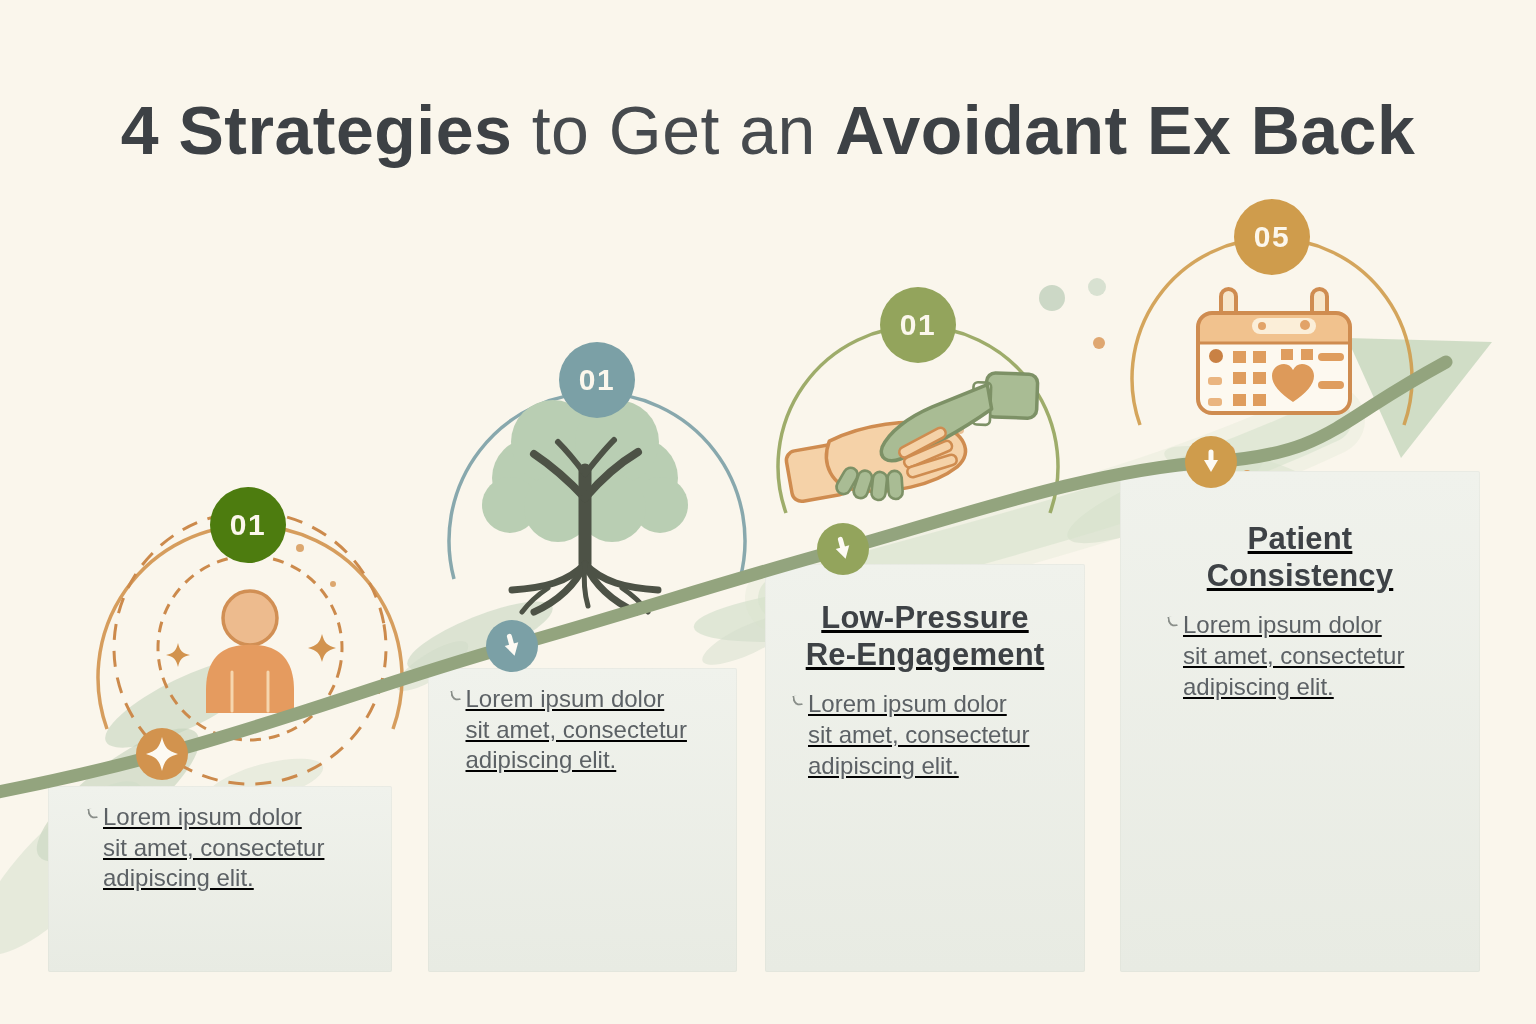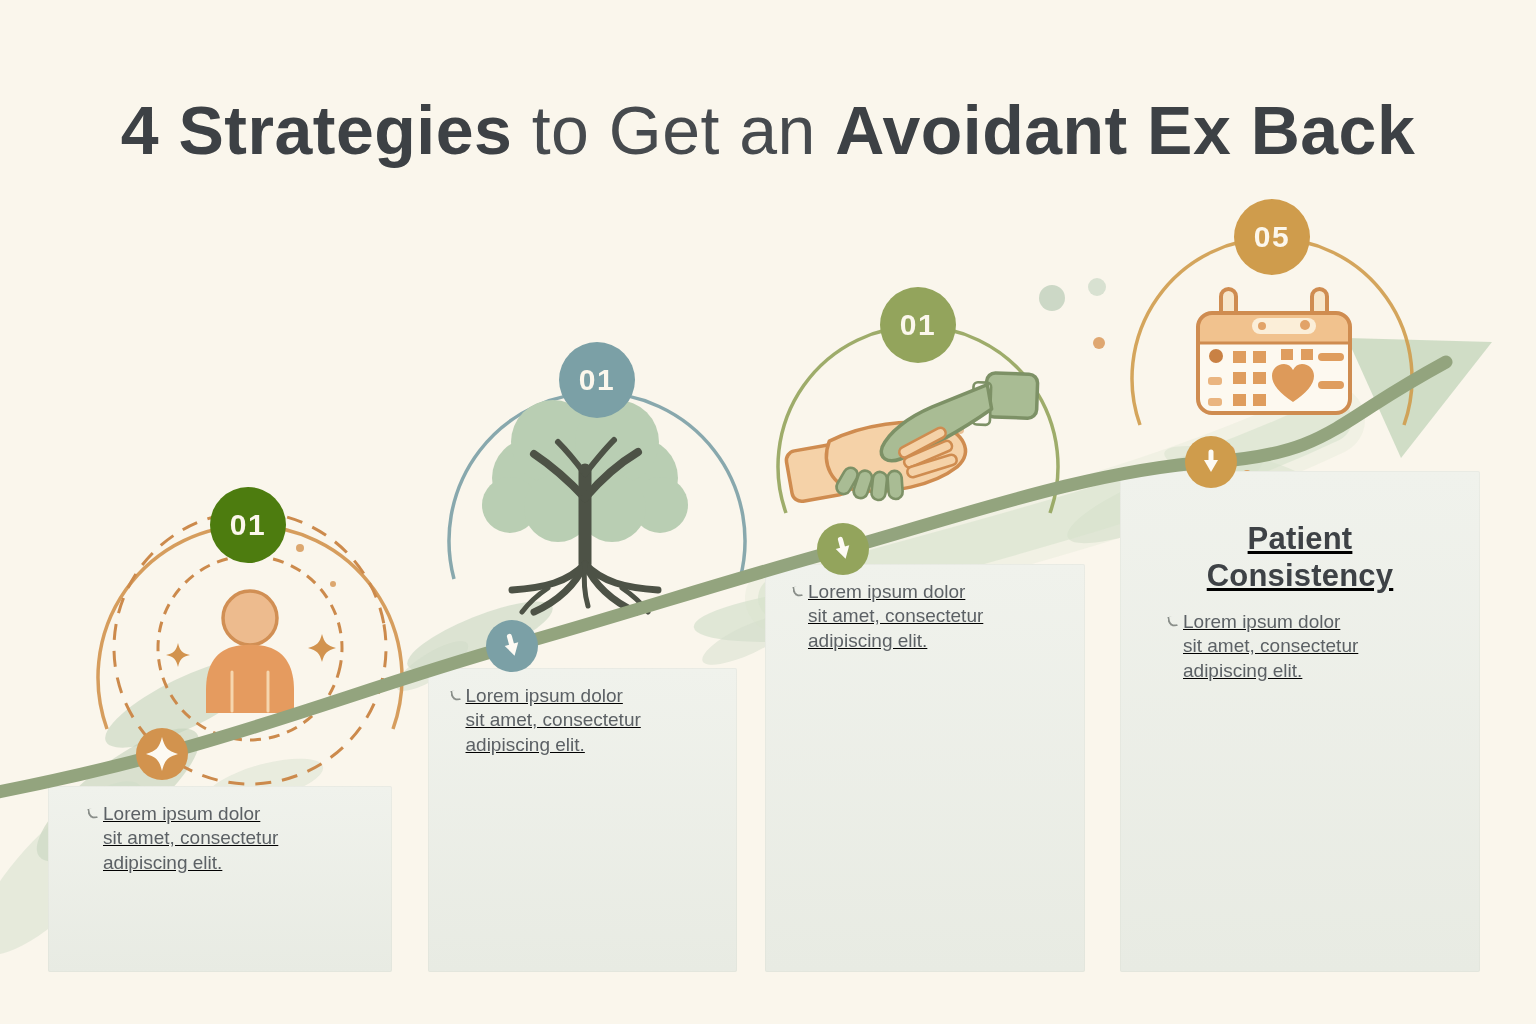--- a/index.html
+++ b/index.html
@@ -36,21 +36,21 @@
     font-size:31px;font-weight:700;color:#3e4246;line-height:1.18;letter-spacing:.2px;
   }
   #card-1 .step-title{padding-top:10px;}
   #card-2 .step-title{padding-top:22px;}
   #card-3 .step-title{padding-top:36px;}
   #card-4 .step-title{padding-top:50px;}
 
   .step-body{
     position:relative;width:234px;margin:16px auto 0 auto;
     white-space:pre-line;text-align:left;
-    font-size:19px;line-height:1.28;color:#5c6165;
+    font-size:24px;line-height:1.28;color:#5c6165;
   }
   .step-body::before{
     content:"";position:absolute;left:-15px;top:6px;width:7px;height:9px;
     border-left:2px solid #898e89;border-bottom:2px solid #898e89;
     border-bottom-left-radius:7px;transform:rotate(-10deg);
   }
 
   .step-badge{
     position:absolute;z-index:3;width:76px;height:76px;border-radius:50%;
     display:flex;align-items:center;justify-content:center;
@@ -112,20 +112,22 @@
   <p class="step-body">Lorem ipsum dolor
 sit amet, consectetur
 adipiscing elit.</p>
 </article>
 <article class="card" id="card-2">
   <p class="step-body">Lorem ipsum dolor
 sit amet, consectetur
 adipiscing elit.</p>
 </article>
 <article class="card" id="card-3">
+  <h2 class="step-title">Low-Pressure
+Re-Engagement</h2>
   <p class="step-body">Lorem ipsum dolor
 sit amet, consectetur
 adipiscing elit.</p>
 </article>
 <article class="card" id="card-4">
   <h2 class="step-title">Patient
 Consistency</h2>
   <p class="step-body">Lorem ipsum dolor
 sit amet, consectetur
 adipiscing elit.</p>

